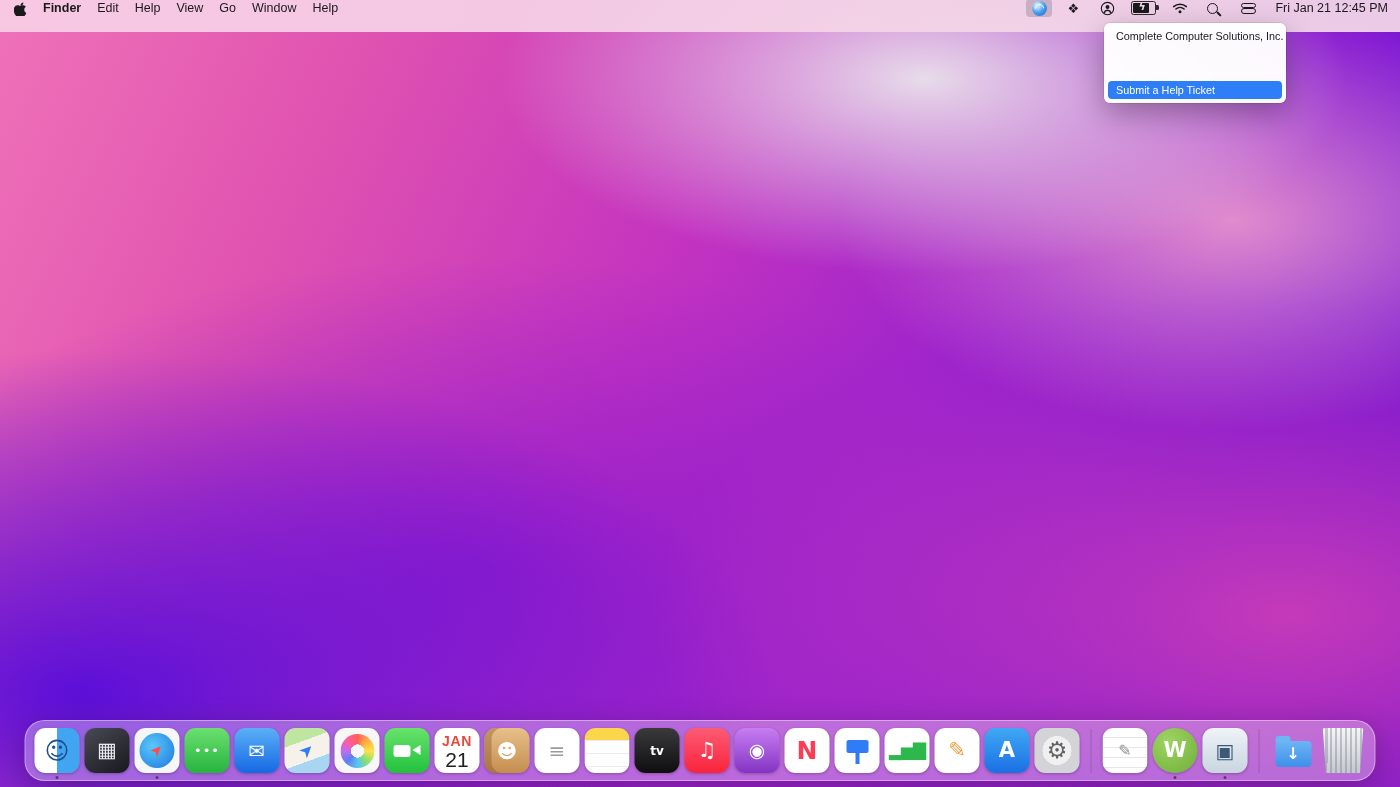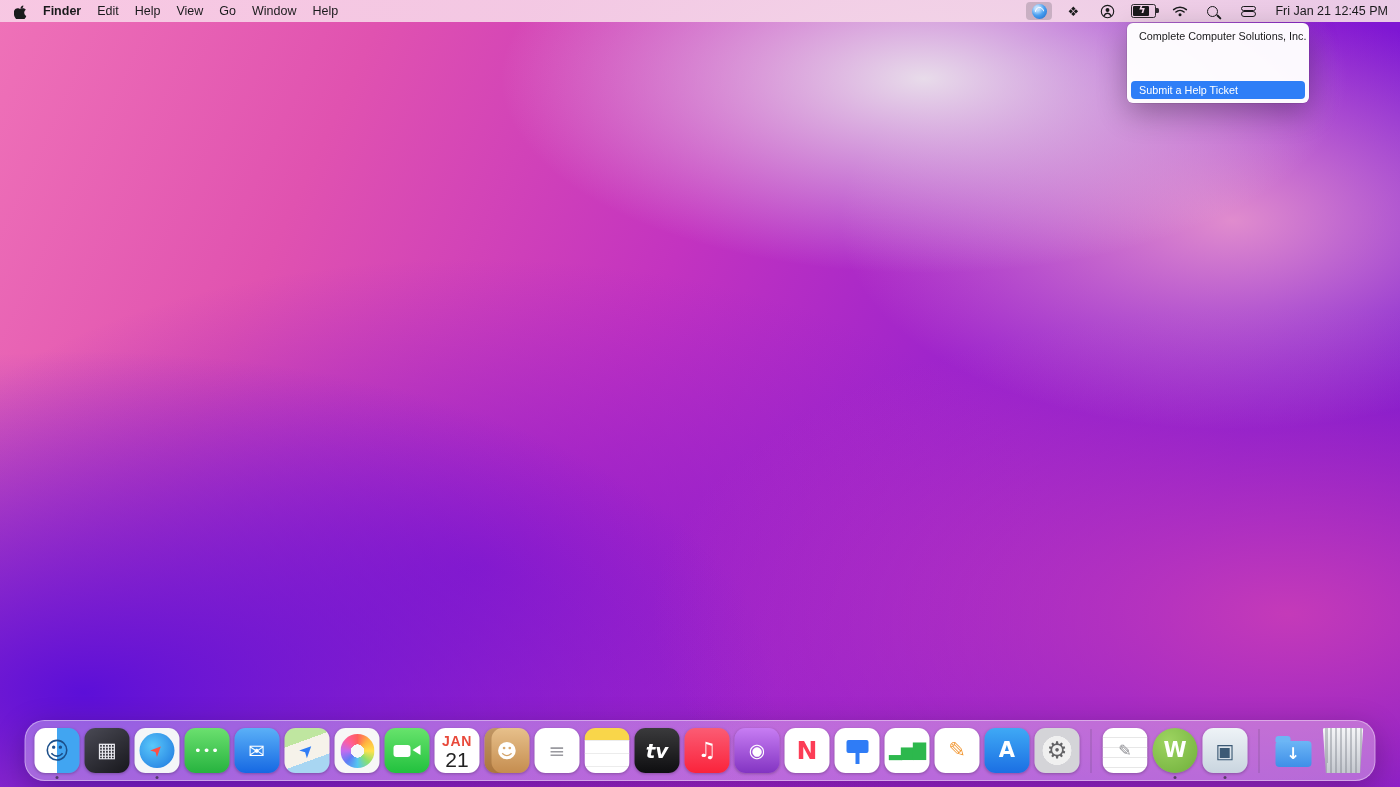--- a/index.html
+++ b/index.html
@@ -10,23 +10,23 @@
     background:
       radial-gradient(55% 45% at 66% 10%, rgba(235,229,236,.95) 0%, rgba(235,229,236,0) 55%),
       radial-gradient(40% 38% at 88% 28%, rgba(240,160,205,.85) 0%, rgba(240,160,205,0) 70%),
       radial-gradient(70% 60% at 92% 78%, rgba(205,62,182,.9) 0%, rgba(205,62,182,0) 65%),
       radial-gradient(80% 70% at 6% 88%, #5c0fd8 0%, rgba(92,15,216,0) 62%),
       radial-gradient(62% 56% at 34% 72%, rgba(140,26,205,.85) 0%, rgba(140,26,205,0) 70%),
       linear-gradient(115deg,#ef72b8 0%,#e052b0 22%,#c333c0 45%,#9a22cd 65%,#7a15d4 82%,#6b10d0 100%);
   }
 
   
-  .menu-bar{position:absolute;top:0;left:0;right:0;height:22px;z-index:10;
+  .menu-bar{position:absolute;top:0;left:0;right:0;height:16px;z-index:10;
     display:flex;align-items:center;justify-content:space-between;
-    padding:0 12px 0 14px;
+    padding:0 12px 16px 14px;
     background:linear-gradient(90deg,rgba(248,206,230,.93),rgba(242,216,232,.93));
     color:#1a1a1c;font-size:12.5px;}
   .mb-left{display:flex;align-items:center;gap:16px;}
   .mb-menu{cursor:default;}
   .mb-menu.bold{font-weight:bold;}
   .apple-logo{display:flex;align-items:center;}
   .mb-right{display:flex;align-items:center;gap:6px;}
   .status-icons{display:flex;align-items:center;gap:8px;}
   .status-icon{display:inline-flex;align-items:center;justify-content:center;
     height:18px;min-width:20px;padding:0 3px;border-radius:4px;}
@@ -50,21 +50,21 @@
     display:inline-block;margin-right:3px;}
   .mag::after{content:"";position:absolute;width:6px;height:1.7px;background:#1a1a1c;
     transform:rotate(45deg);right:-5px;bottom:-2px;border-radius:1px;}
   .cc{position:relative;width:15px;height:11px;display:inline-block;}
   .cc::before{content:"";position:absolute;top:0;left:0;width:13px;height:3.4px;
     border:1.1px solid #1a1a1c;border-radius:3px;}
   .cc::after{content:"";position:absolute;bottom:0;left:0;width:13px;height:3.4px;
     border:1.1px solid #1a1a1c;border-radius:3px;}
 
   
-  .dropdown{position:absolute;top:23px;left:1127px;width:174px;z-index:20;
+  .dropdown{position:absolute;top:23px;left:1104px;width:174px;z-index:20;
     background:rgba(255,255,255,.97);border-radius:6px;padding:4px;
     box-shadow:0 10px 30px rgba(0,0,0,.3),0 0 0 .5px rgba(0,0,0,.15);
     font-size:10.8px;}
   .dd-item{padding:3px 8px;border-radius:4px;color:#1a1a1c;white-space:nowrap;cursor:default;}
   .dd-item.hl{color:#fff;margin-top:36px;}
 
   
   .dock{position:absolute;left:50%;transform:translateX(-50%);bottom:6px;z-index:5;
     display:flex;align-items:center;gap:5px;padding:7px 9px;
     background:rgba(255,255,255,.32);border:.5px solid rgba(255,255,255,.4);
@@ -107,21 +107,21 @@
   .cal-day{color:#222;font-size:21px;line-height:1.05;font-weight:300;}
   .ic-contacts{background:linear-gradient(180deg,#e7c08b,#c58d4f);
     box-shadow:inset 7px 0 0 rgba(120,75,30,.35),0 1px 3px rgba(0,0,0,.25);}
   .ic-contacts .glyph{color:#fff;font-size:20px;}
   .ic-reminders{background:#fff;}
   .ic-reminders .glyph{color:#9a9aa0;font-size:20px;}
   .ic-notes{background:
     repeating-linear-gradient(180deg,transparent 0 12px,#ececec 12px 13px),
     linear-gradient(180deg,#f9d64a 0 27%,#fff 27% 100%);}
   .ic-appletv{background:linear-gradient(180deg,#3a3a3c,#0e0e10);}
-  .ic-appletv .glyph{color:#fff;font-size:20px;font-weight:600;font-style:italic;}
+  .ic-appletv .glyph{color:#fff;font-size:12px;font-weight:600;}
   .ic-music{background:linear-gradient(180deg,#fb5c74,#fa233b);}
   .ic-music .glyph{color:#fff;font-size:21px;}
   .ic-podcasts{background:linear-gradient(180deg,#c77df3,#8334c2);}
   .ic-podcasts .glyph{color:#fff;font-size:19px;}
   .ic-news{background:#fff;}
   .ic-news .glyph{color:#fc3d56;font-size:25px;font-weight:bold;}
   .ic-keynote{background:#fff;}
   .ic-keynote .glyph{width:22px;height:13px;background:#2f7cf6;border-radius:2px;
     position:relative;margin-top:-9px;}
   .ic-keynote .glyph::after{content:"";position:absolute;left:9px;top:13px;width:4px;

